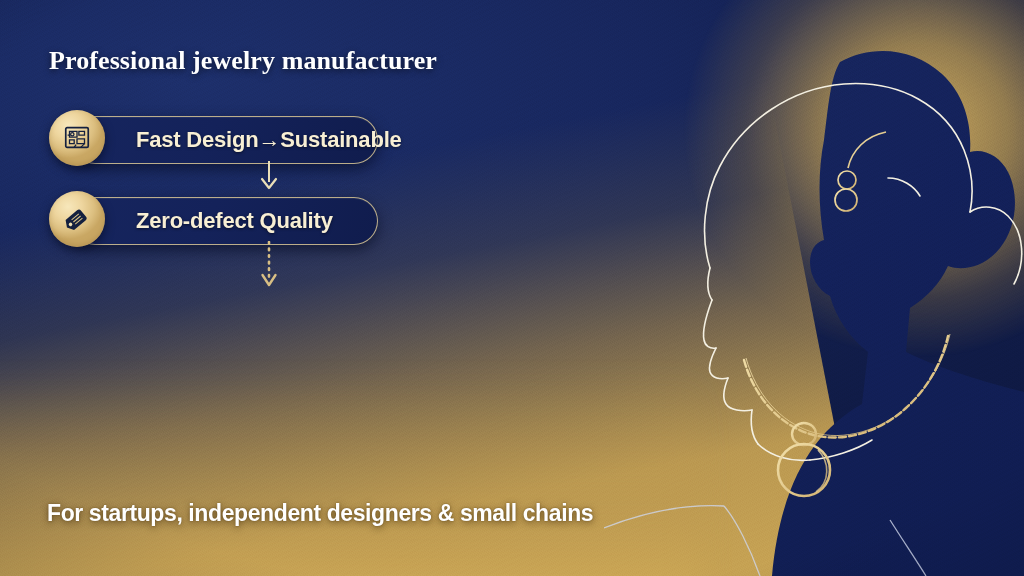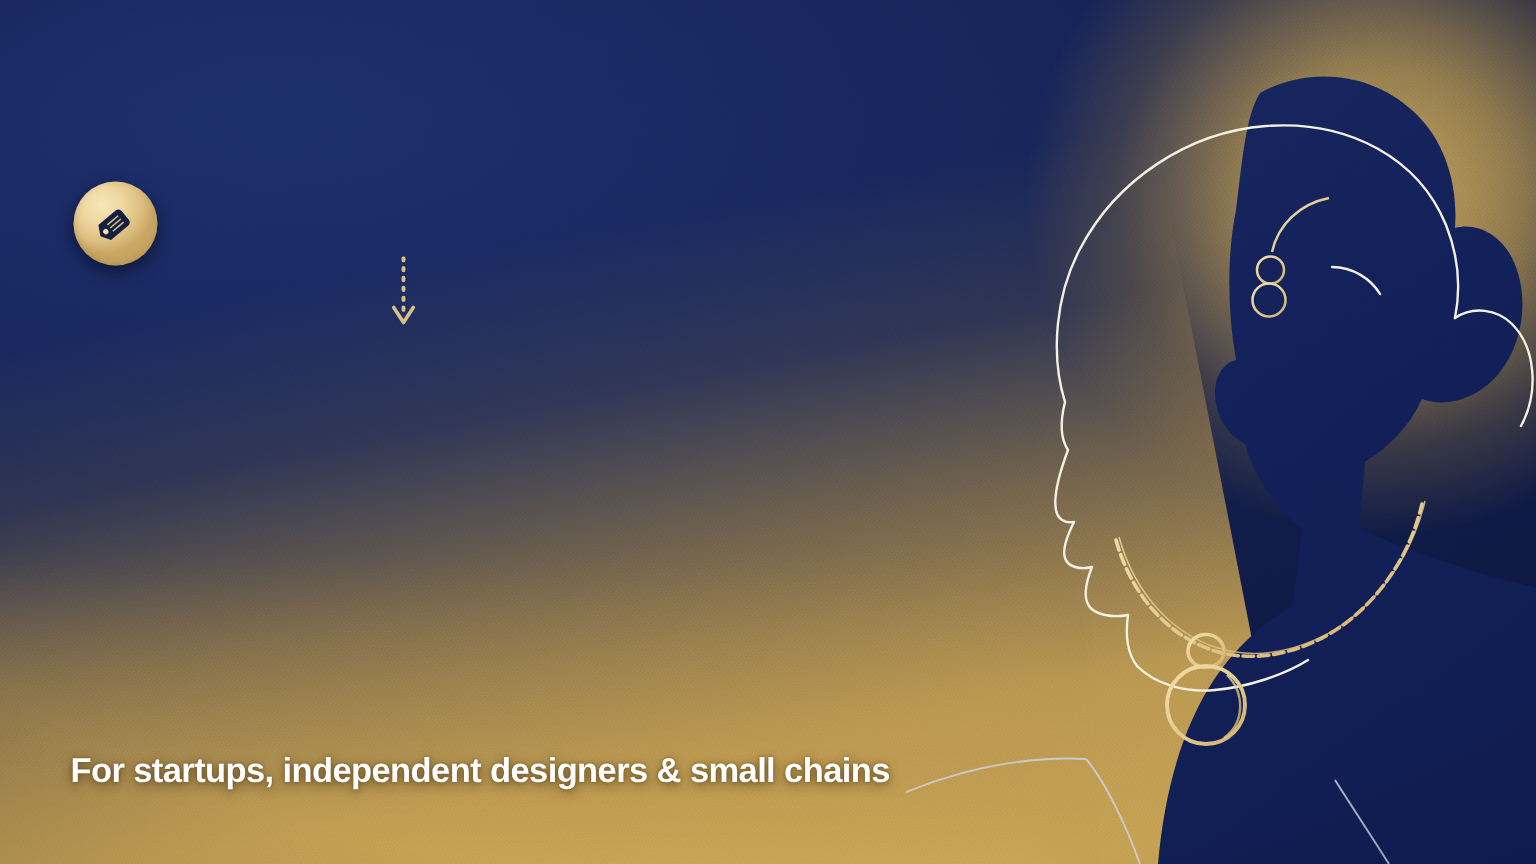--- a/index.html
+++ b/index.html
@@ -186,27 +186,50 @@
         <path d="M 0 528 C 40 512, 80 504, 120 506"></path>
         <path d="M 120 506 C 132 520, 146 548, 156 576"></path>
         <path d="M 286 520 C 300 542, 312 560, 322 576"></path>
       </g>
     </svg>
   </div>
 
   <div class="bg-grain"></div>
   <div class="bg-vignette"></div>
 
+  <div class="title">Professional jewelry manufacturer</div>
 
   <div class="flow">
 
+    <div class="step">
+      <div class="pill" style="width:307px">
+        <span class="pill-label" style="width: 362px;">Fast Design→Sustainable</span>
+      </div>
+      <div class="badge">
+        <svg width="30" height="30" viewBox="0 0 32 32">
+          <rect x="4" y="5" width="24" height="21" rx="1.5" fill="none" stroke="#14203f" stroke-width="1.8"></rect>
+          <path d="M8 9 h8 v6 h-8 z M18 9 h6 v4 h-6 z M8 18 h5 v4 h-5 z M16 17 h8 v5 h-8 z" fill="none" stroke="#14203f" stroke-width="1.4"></path>
+          <path d="M6 13 h3 M24 22 l-4 4 M13 26 l2 -3" stroke="#14203f" stroke-width="1.4" fill="none"></path>
+          <circle cx="11" cy="12" r="1.8" fill="none" stroke="#14203f" stroke-width="1.3"></circle>
+        </svg>
+      </div>
+      <div class="arrow" style="left:200px;top:52px;height:26px">
+        <svg width="22" height="30" viewBox="0 0 22 30">
+          <path d="M11 1 L11 22" stroke="#eadfb8" stroke-width="2" fill="none"></path>
+          <path d="M4 19 L11 28 L18 19" stroke="#eadfb8" stroke-width="2.2" fill="none" stroke-linecap="round" stroke-linejoin="round"></path>
+        </svg>
+      </div>
+    </div>
 
 
 
     <div class="step" style="margin-top:11px">
+      <div class="pill" style="width:307px">
+        <span class="pill-label">Zero-defect Quality</span>
+      </div>
       <div class="badge">
         <svg width="30" height="30" viewBox="0 0 32 32">
           <g transform="rotate(-40 16 16)">
             <path d="M6 9 h16 a3 3 0 0 1 3 3 v8 a3 3 0 0 1 -3 3 h-16 l-4 -7 z" fill="#14203f"></path>
             <circle cx="7" cy="16" r="1.9" fill="#f0e0b2"></circle>
             <path d="M11 13 h10 M11 16 h10 M11 19 h10" stroke="#d8c287" stroke-width="1.1"></path>
           </g>
         </svg>
       </div>
       <div class="arrow" style="left:200px;top:52px;height:46px">

